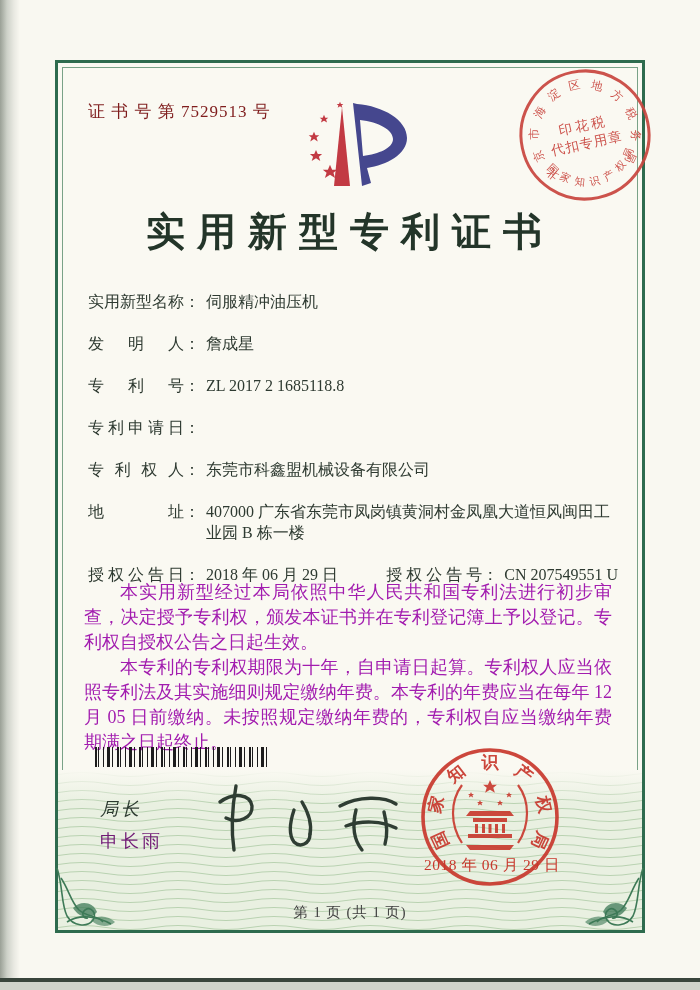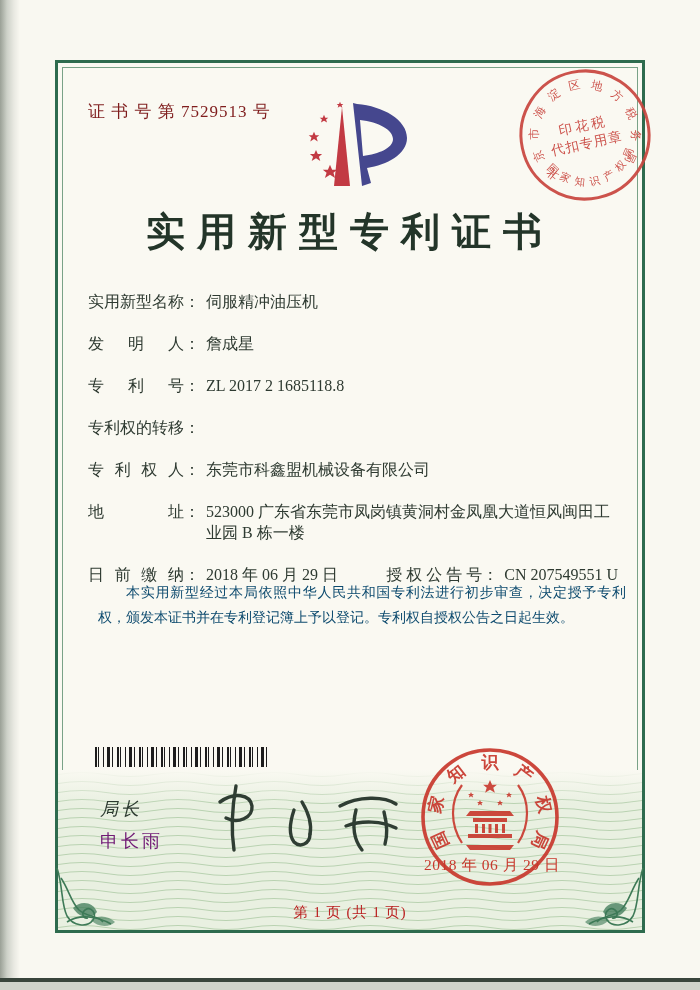--- a/index.html
+++ b/index.html
@@ -24,41 +24,41 @@
            font-size:39px; font-weight:bold; color:#233529; letter-spacing:12px; padding-left:0; }
 
   .fields { position:absolute; left:88px; top:291px; width:530px; font-size:16px; color:#2e3a31; }
   .frow { display:flex; align-items:flex-start; line-height:21px; margin-bottom:21px; }
   .flabel { display:inline-block; width:96px; text-align:justify; text-align-last:justify; flex:0 0 96px; }
   .fcolon { flex:0 0 auto; }
   .fvalue { padding-left:6px; max-width:424px; }
   .grant-row { display:flex; line-height:21px; }
   .grant-right { margin-left:auto; display:flex; }
 
-  .bodytext { position:absolute; left:98px; top:580px; width:528px; font-size:14px;
-              line-height:25px; color:#0c4a6e; text-align:justify; }
+  .bodytext { position:absolute; left:84px; top:580px; width:528px; font-size:18px;
+              line-height:25px; color:#a21caf; text-align:justify; }
   .bodytext p { text-indent:2em; }
 
   .barcode { position:absolute; left:95px; top:747px; width:176px; height:20px;
      background:repeating-linear-gradient(90deg,#1d1d1d 0 2px,transparent 2px 3px,#1d1d1d 3px 4px,transparent 4px 8px,#1d1d1d 8px 9px,transparent 9px 12px,#1d1d1d 12px 15px,transparent 15px 17px,#1d1d1d 17px 18px,transparent 18px 22px); }
 
   .wave-panel { position:absolute; left:58px; top:770px; width:584px; height:160px; }
 
   .director { position:absolute; left:100px; top:797px; font-size:18px; color:#2c3a30; letter-spacing:3px;font-style:italic; }
   .director-name { position:absolute; left:100px; top:829px; font-size:18px; color:#701a75; letter-spacing:3px; }
   .signature { position:absolute; left:198px; top:772px; }
 
   .seal { position:absolute; left:404px; top:731px; }
   .seal-date { position:absolute; left:424px; top:855px; font-size:15.5px; color:#c8372c;
                letter-spacing:0.5px; white-space:nowrap; }
 
   .tax-stamp { position:absolute; left:515px; top:65px; transform:rotate(-12deg); opacity:0.92; }
 
   .footer { position:absolute; left:55px; top:903px; width:590px; text-align:center;
-            font-size:14.5px; color:#b91c1c; letter-spacing:1px; }
+            font-size:14.5px; color:#404040; letter-spacing:1px; }
 
   .flourish { position:absolute; top:864px; }
   .flourish.fl-left { left:53px; }
   .flourish.fl-right { left:581px; transform:scaleX(-1); }
 </style>
 </head>
 <body>
 
 <div class="scan">
   <div class="paper"></div>
@@ -134,47 +134,48 @@
       <span class="flabel">发明人</span>
         <span class="fcolon">：</span>
       <span class="fvalue">詹成星</span>
     </div>
     <div class="frow">
       <span class="flabel">专利号</span>
         <span class="fcolon">：</span>
       <span class="fvalue">ZL 2017 2 1685118.8</span>
     </div>
     <div class="frow">
-      <span class="flabel">专利权的转移</span>
+      <span class="flabel">专利申请日</span>
         <span class="fcolon">：</span>
     </div>
     <div class="frow">
       <span class="flabel">专利权人</span>
         <span class="fcolon">：</span>
       <span class="fvalue">东莞市科鑫盟机械设备有限公司</span>
     </div>
     <div class="frow">
       <span class="flabel">地址</span>
         <span class="fcolon">：</span>
-      <span class="fvalue">523000 广东省东莞市凤岗镇黄洞村金凤凰大道恒风闽田工业园 B 栋一楼</span>
+      <span class="fvalue">407000 广东省东莞市凤岗镇黄洞村金凤凰大道恒风闽田工业园 B 栋一楼</span>
     </div>
     <div class="grant-row">
-      <span class="flabel">日前缴纳</span>
+      <span class="flabel">授权公告日</span>
         <span class="fcolon">：</span>
       <span class="fvalue">2018 年 06 月 29 日</span>
       <span class="grant-right">
         <span class="flabel">授权公告号</span>
           <span class="fcolon">：</span>
         <span class="fvalue">CN 207549551 U</span>
       </span>
     </div>
   </div>
 
   <div class="bodytext">
     <p>本实用新型经过本局依照中华人民共和国专利法进行初步审查，决定授予专利权，颁发本证书并在专利登记簿上予以登记。专利权自授权公告之日起生效。</p>
+    <p>本专利的专利权期限为十年，自申请日起算。专利权人应当依照专利法及其实施细则规定缴纳年费。本专利的年费应当在每年 12 月 05 日前缴纳。未按照规定缴纳年费的，专利权自应当缴纳年费期满之日起终止。</p>
   </div>
 
   <div class="barcode"></div>
 
   <div class="director">局长</div>
   <div class="director-name">申长雨</div>
 
   <svg class="signature" width="210" height="88" viewBox="0 0 210 88">
     <g fill="none" stroke="#2f3d33" stroke-width="3.4" stroke-linecap="round">
       <path d="M38,14 C34,36 33,58 36,78"></path>

